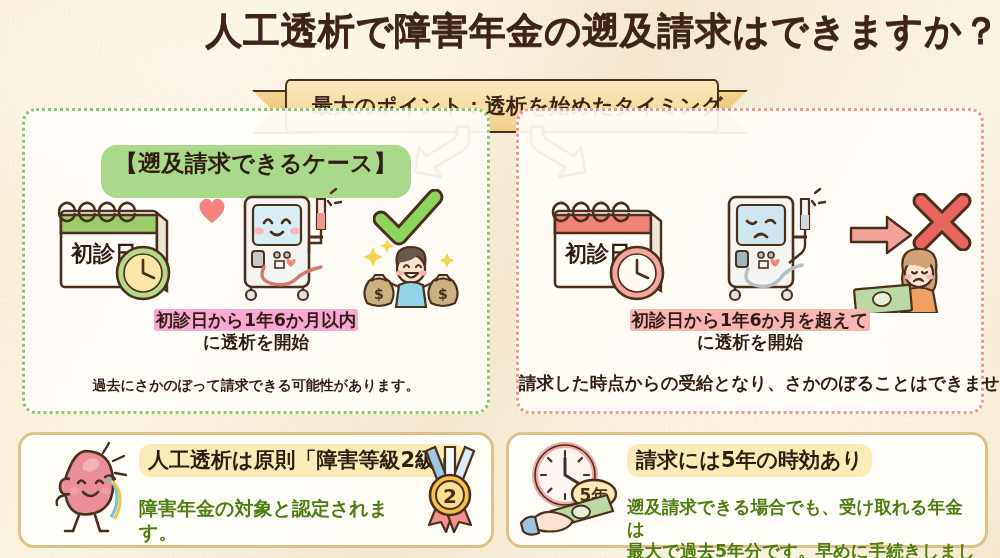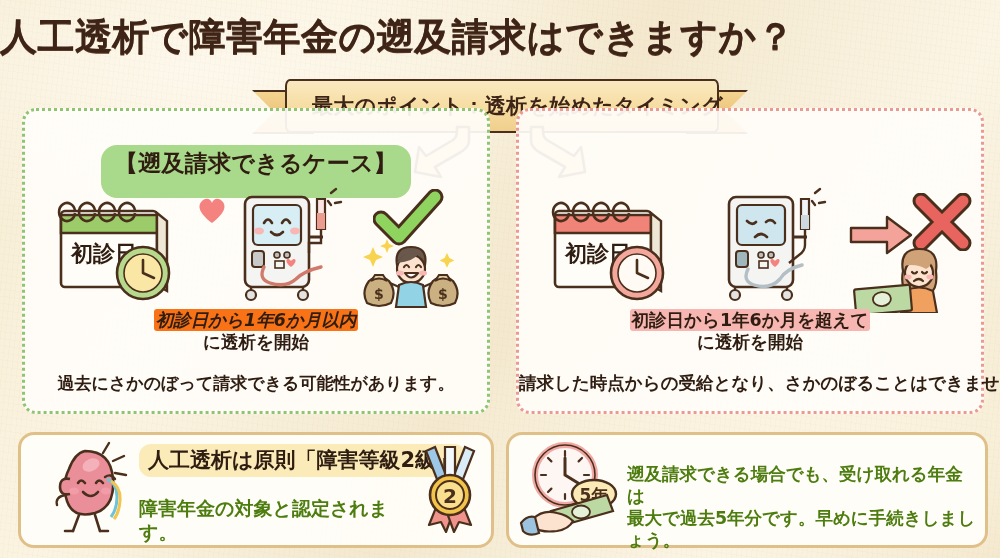--- a/index.html
+++ b/index.html
@@ -18,21 +18,21 @@
       linear-gradient(118deg,#f6ecd2 0%,#fbf4e2 26%,#f4e9cf 52%,#fbf5e5 78%,#f3e7cb 100%);
   }
   #grain{
     position:absolute;inset:0;opacity:.45;pointer-events:none;
     background-image:
       repeating-linear-gradient(96deg, rgba(196,170,120,.10) 0 1px, rgba(255,255,255,0) 1px 5px),
       repeating-linear-gradient(8deg, rgba(196,170,120,.07) 0 1px, rgba(255,255,255,0) 1px 7px);
   }
 
   
-  .title-wrap{position:absolute;top:12px;left:0;width:1000px;text-align:left;}
+  .title-wrap{position:absolute;top:6px;left:0;width:1000px;text-align:right;}
   .title{
     display:inline-block;position:relative;
     font-size:37px;font-weight:700;letter-spacing:.5px;
     color:#3d2417;white-space:nowrap;
     text-shadow:0 1px 0 #5a3a26;
   }
   .title .hl{
     position:relative;display:inline-block;
   }
   .title .hl::after{
@@ -84,26 +84,26 @@
   .panel.left .panel-head span{background:#a9d98a;}
   .panel.right .panel-head span{background:#f6b3ae;}
 
   .scene{position:absolute;top:72px;left:0;width:100%;height:125px;}
 
   .caption{
     position:absolute;top:198px;left:0;width:100%;text-align:center;
     font-size:17.5px;font-weight:700;color:#2f1d12;line-height:1.28;
   }
   .caption .mk{display:inline-block;padding:0 2px;border-radius:3px;}
-  .panel.left .caption .mk{background:#f97316;font-style:italic;}
+  .panel.left .caption .mk{background:#f9a8d4;}
   .panel.right .caption .mk{background:#f7b6b1;}
 
   .panel-foot{
     position:absolute;bottom:16px;left:0;width:100%;text-align:center;
-    font-size:17px;font-weight:700;color:#2f1d12;white-space:nowrap;
+    font-size:14px;font-weight:700;color:#2f1d12;white-space:nowrap;
   }
   .panel.right .panel-foot{font-size:17.5px;}
 
   
   .card{
     position:absolute;top:432px;height:110px;
     background:rgba(255,253,248,.96);
     border:3px solid #e0c089;border-radius:16px;
   }
   .card.left{left:18px;width:470px;}
@@ -382,18 +382,19 @@
     <text x="77" y="62" font-size="17" font-weight="700" fill="#4a2f1d" text-anchor="middle" font-family="'DejaVu Sans',sans-serif">5年</text>
     <g>
       <path d="M34 72 l56 -16 l6 16 l-56 16 z" fill="#bcd9a4" stroke="#4a2f1d" stroke-width="2.2"></path>
       <ellipse cx="64" cy="73" rx="9" ry="6.5" fill="#e4f0d7" stroke="#4a2f1d" stroke-width="1.8"></ellipse>
       <path d="M16 80 q10 -10 24 -6 q10 2 16 8 q-4 8 -16 10 q-16 2 -24 -4 z" fill="#fbe3cf" stroke="#4a2f1d" stroke-width="2.2"></path>
       <path d="M4 84 q6 -8 14 -6 l4 16 q-10 4 -16 -2 z" fill="#9cc4e0" stroke="#4a2f1d" stroke-width="2.2"></path>
     </g>
   </svg>
 
   <div class="card-body">
+    <div class="card-title">請求には5年の時効あり</div>
     <div class="card-text">
       <span>遡及請求できる場合でも、受け取れる年金は</span><br>
       <span>最大で過去5年分です。早めに手続きしましょう。</span>
     </div>
   </div>
 </div>
 
 </body></html>

